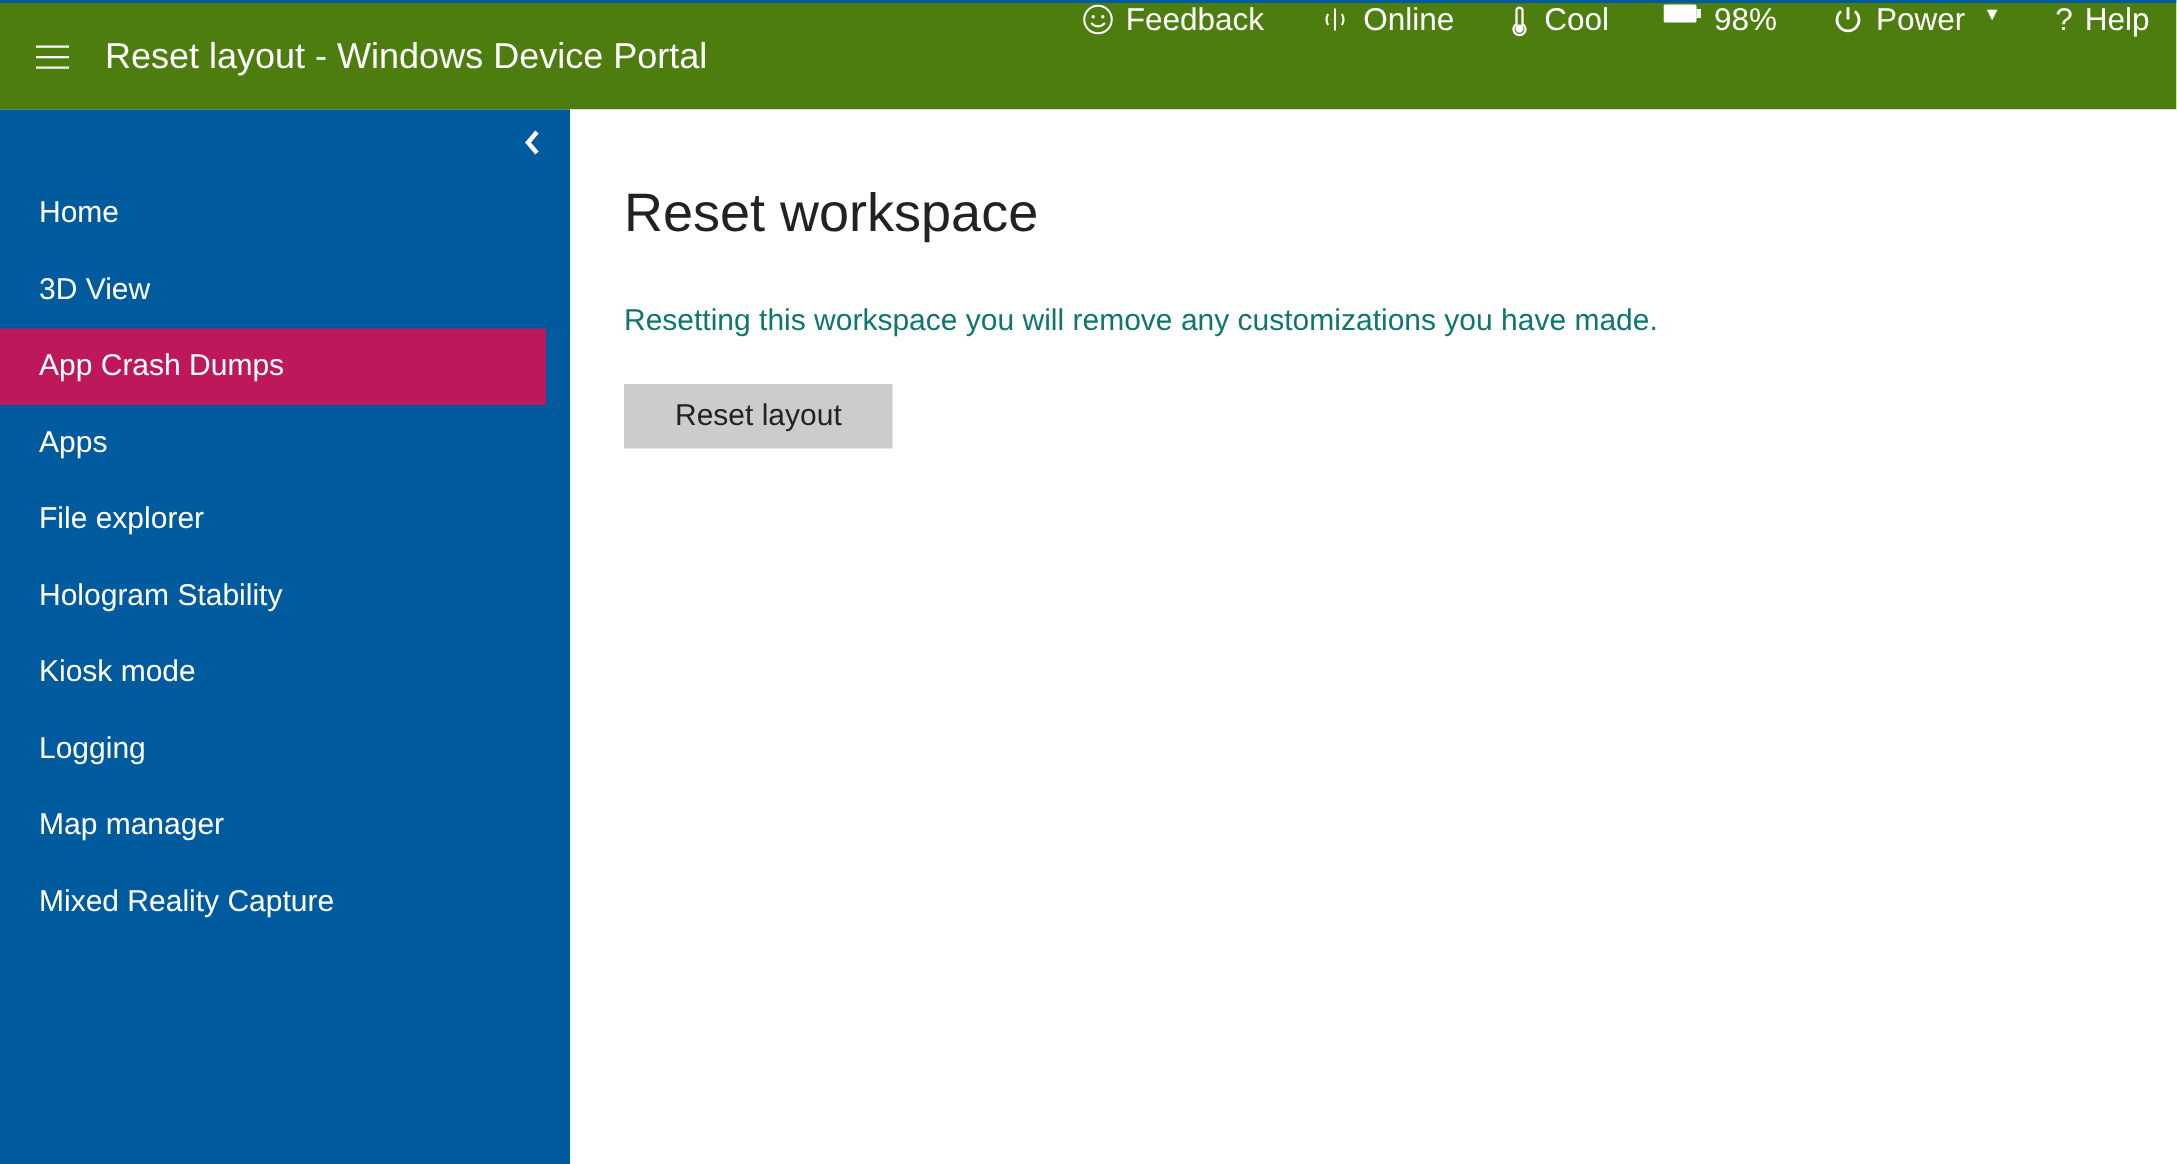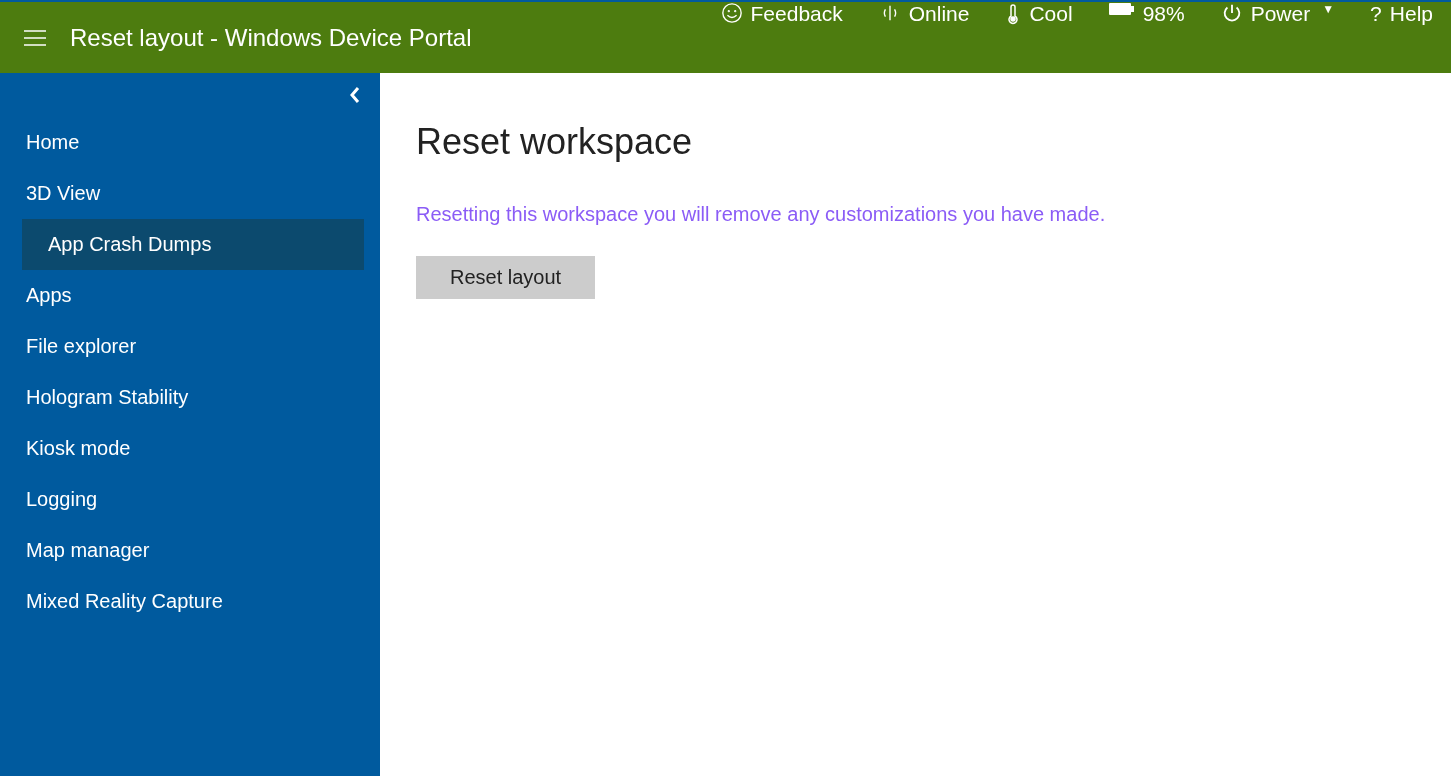--- a/index.html
+++ b/index.html
@@ -70,22 +70,21 @@
       position: relative;
       padding-right: 16px;
     }
     .sidebar-item {
       padding: 14px 26px;
       font-size: 20px;
       font-weight: 300;
       cursor: pointer;
     }
     .sidebar-item.active {
-      background: #0c4a6e;
-      margin-left: 22px;
+      background: #be185d;
     }
     
     .sidebar-scroll::-webkit-scrollbar { width: 22px; }
     .sidebar-scroll::-webkit-scrollbar-track { background: #e8e8e8; }
     .sidebar-scroll::-webkit-scrollbar-thumb { background: #c0c0c0; }
     .sidebar-scroll::-webkit-scrollbar-button:single-button {
       background: #e8e8e8; height: 18px; display:block;
     }
     .main {
       flex: 1;
@@ -94,21 +93,21 @@
     }
     .main h1 {
       font-size: 36px;
       font-weight: 300;
       color: #222;
       margin-bottom: 40px;
     }
     .main p {
       font-size: 20px;
       font-weight: 400;
-      color: #8b5cf6;
+      color: #0f766e;
       margin-bottom: 30px;
     }
     .btn {
       background: #cccccc;
       border: none;
       padding: 10px 34px;
       font-size: 20px;
       font-weight: 300;
       font-family: inherit;
       color: #222;

